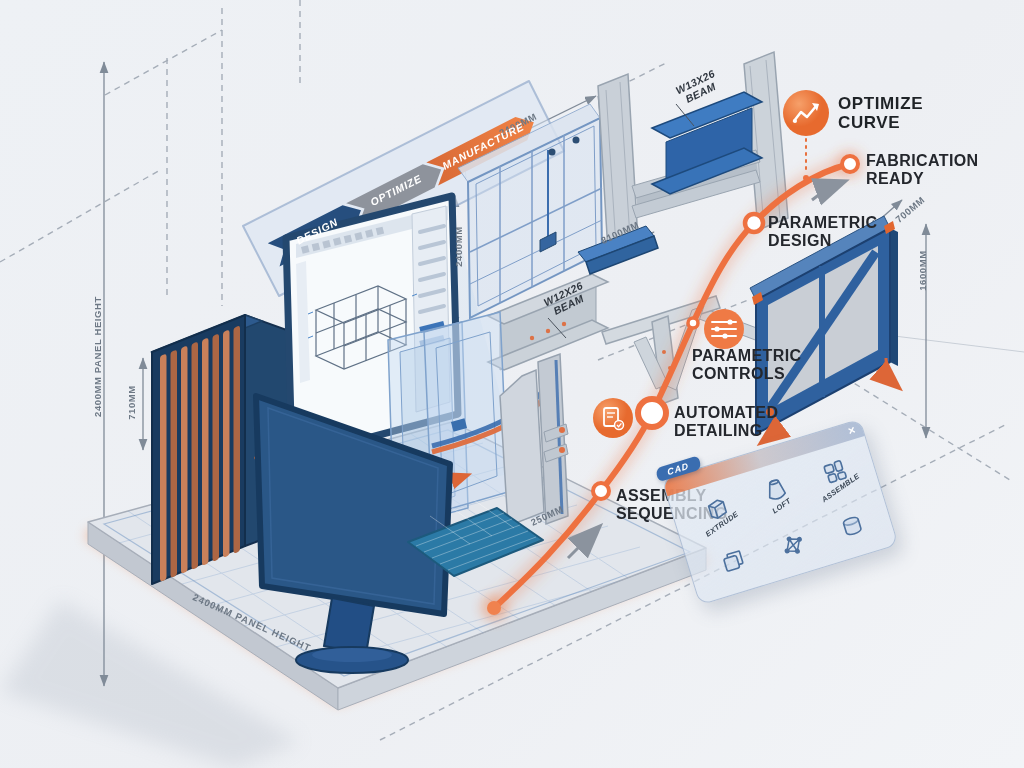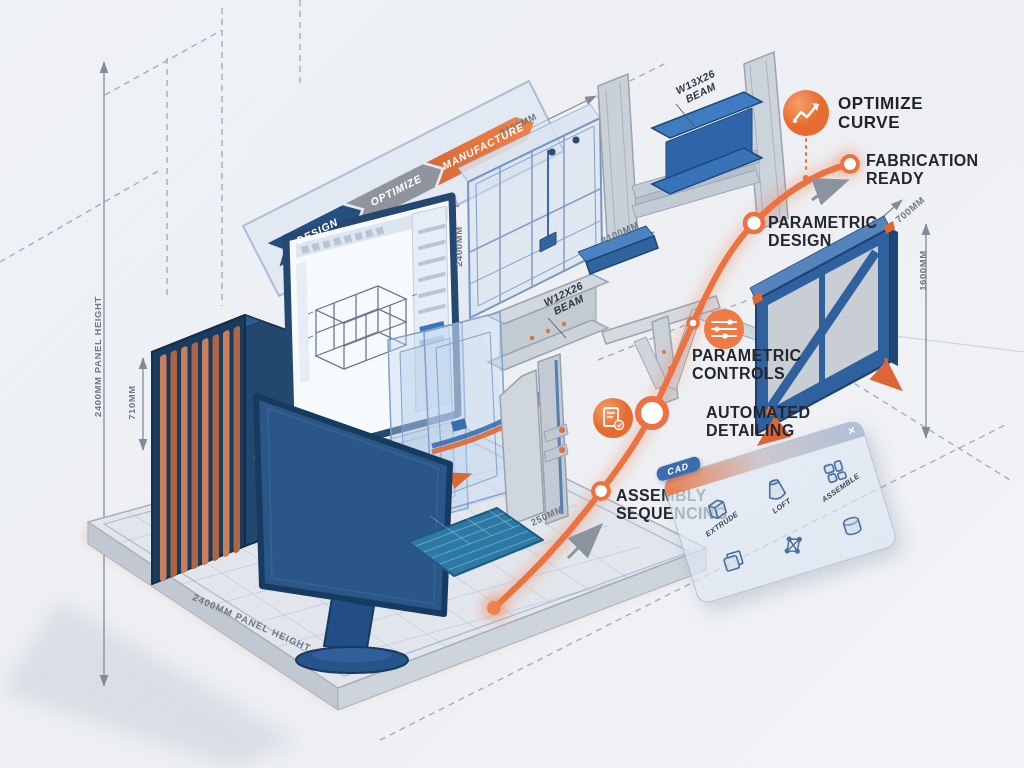--- a/index.html
+++ b/index.html
@@ -350,21 +350,21 @@
 </svg>
 
 <div class="lbl title" style="left:838px;top:94px;">OPTIMIZE
 CURVE</div>
 <div class="lbl" style="left:866px;top:152px;">FABRICATION
 READY</div>
 <div class="lbl" style="left:768px;top:214px;">PARAMETRIC
 DESIGN</div>
 <div class="lbl" style="left:692px;top:347px;">PARAMETRIC
 CONTROLS</div>
-<div class="lbl" style="left:706px;top:404px;">AUTOMATED
+<div class="lbl" style="left:674px;top:404px;">AUTOMATED
 DETAILING</div>
 <div class="lbl" style="left:616px;top:487px;">ASSEMBLY
 SEQUENCING</div>
 
 <div class="beamlbl" style="left:668px;top:76px;width:60px;transform:rotate(-26deg);">W13X26
 BEAM</div>
 <div class="beamlbl" style="left:536px;top:288px;width:60px;transform:rotate(-26deg);">W12X26
 BEAM</div>
 
 <div class="dim" style="left:12px;top:351px;width:170px;transform:rotate(-90deg);">2400MM PANEL HEIGHT</div>

